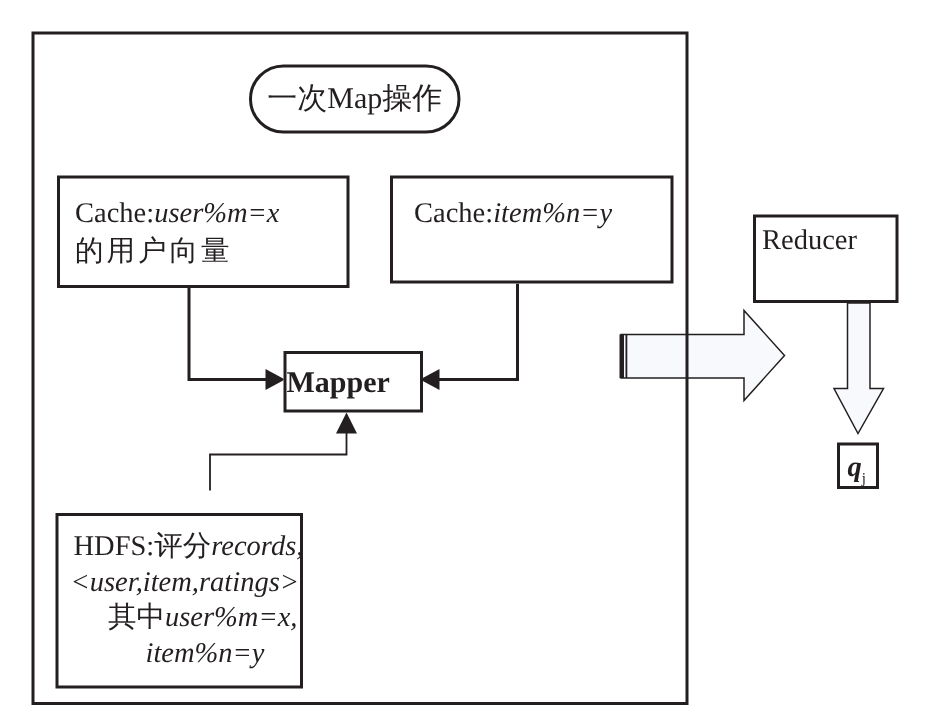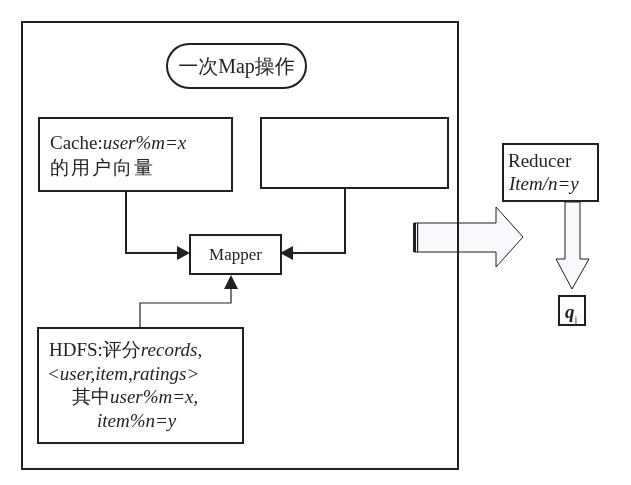--- a/index.html
+++ b/index.html
@@ -42,39 +42,41 @@
 </div>
 
 <div class="box" style="left:38px; top:117px; width:195px; height:75px;">
   <div class="txt" style="left:10px; top:12px;">
     <span>Cache:</span><span class="it">user%m=x</span>
   </div>
   <div class="txt" style="left:10px; top:37px; letter-spacing:2px;">的用户向量</div>
 </div>
 
 <div class="box" style="left:260px; top:117px; width:189px; height:72px;">
+  <div class="txt" style="left:14px; top:12px;">
+    <span>Cache:</span><span class="it">item%n=y</span>
+  </div>
 </div>
 
 <div class="box" style="left:189px; top:234px; width:93px; height:41px;">
-  <span class="txt" style="left:0; right:0; top:7px; text-align:center; font-size:17px;">Mapper</span>
+  <span class="txt" style="left:0; right:0; top:7px; font-size:20px;font-weight:bold;">Mapper</span>
 </div>
 
-<div class="box" style="left:37px; top:327px; width:207px; height:117px;padding-left:27px;">
+<div class="box" style="left:37px; top:342px; width:165px; height:117px;padding-left:27px;">
   <div class="txt" style="left:10px; top:9px;">
     <span>HDFS:评分</span><span class="it">records,</span>
   </div>
   <div class="txt it" style="left:8px; top:33px;text-align:right;">&lt;user,item,ratings&gt;</div>
   <div class="txt" style="left:33px; top:56px;">
     <span>其中</span><span class="it">user%m=x,</span>
   </div>
   <div class="txt it" style="left:58px; top:80px;">item%n=y</div>
 </div>
 
 <div class="box" style="left:502px; top:143px; width:97px; height:59px;">
   <div class="txt" style="left:4px; top:4px;">Reducer</div>
-  <div class="txt it" style="left:5px; top:27px;">Item/n=y</div>
 </div>
 
 <div class="box" style="left:558px; top:295px; width:28px; height:31px;text-align:center;">
   <span class="txt" style="left:5px; top:3px;">
     <b class="it">q</b><sub style="font-size:10px;">j</sub>
   </span>
 </div>
 
 </body></html>

